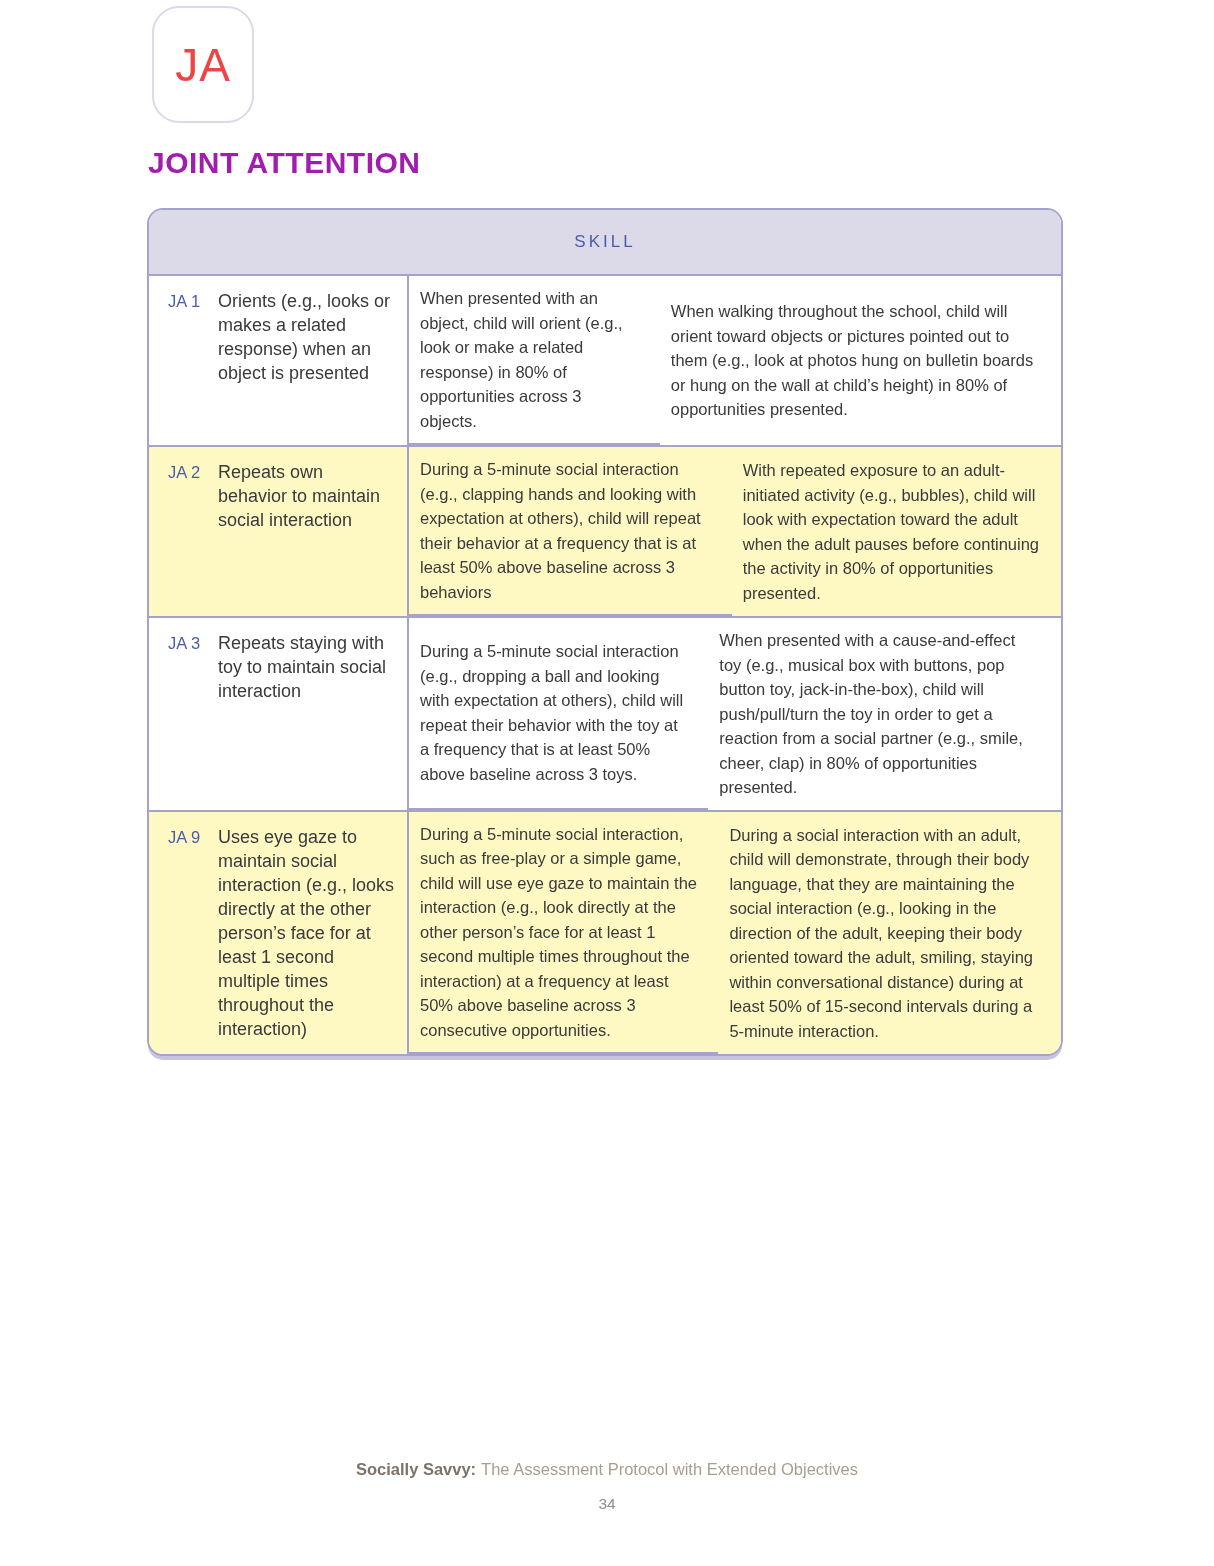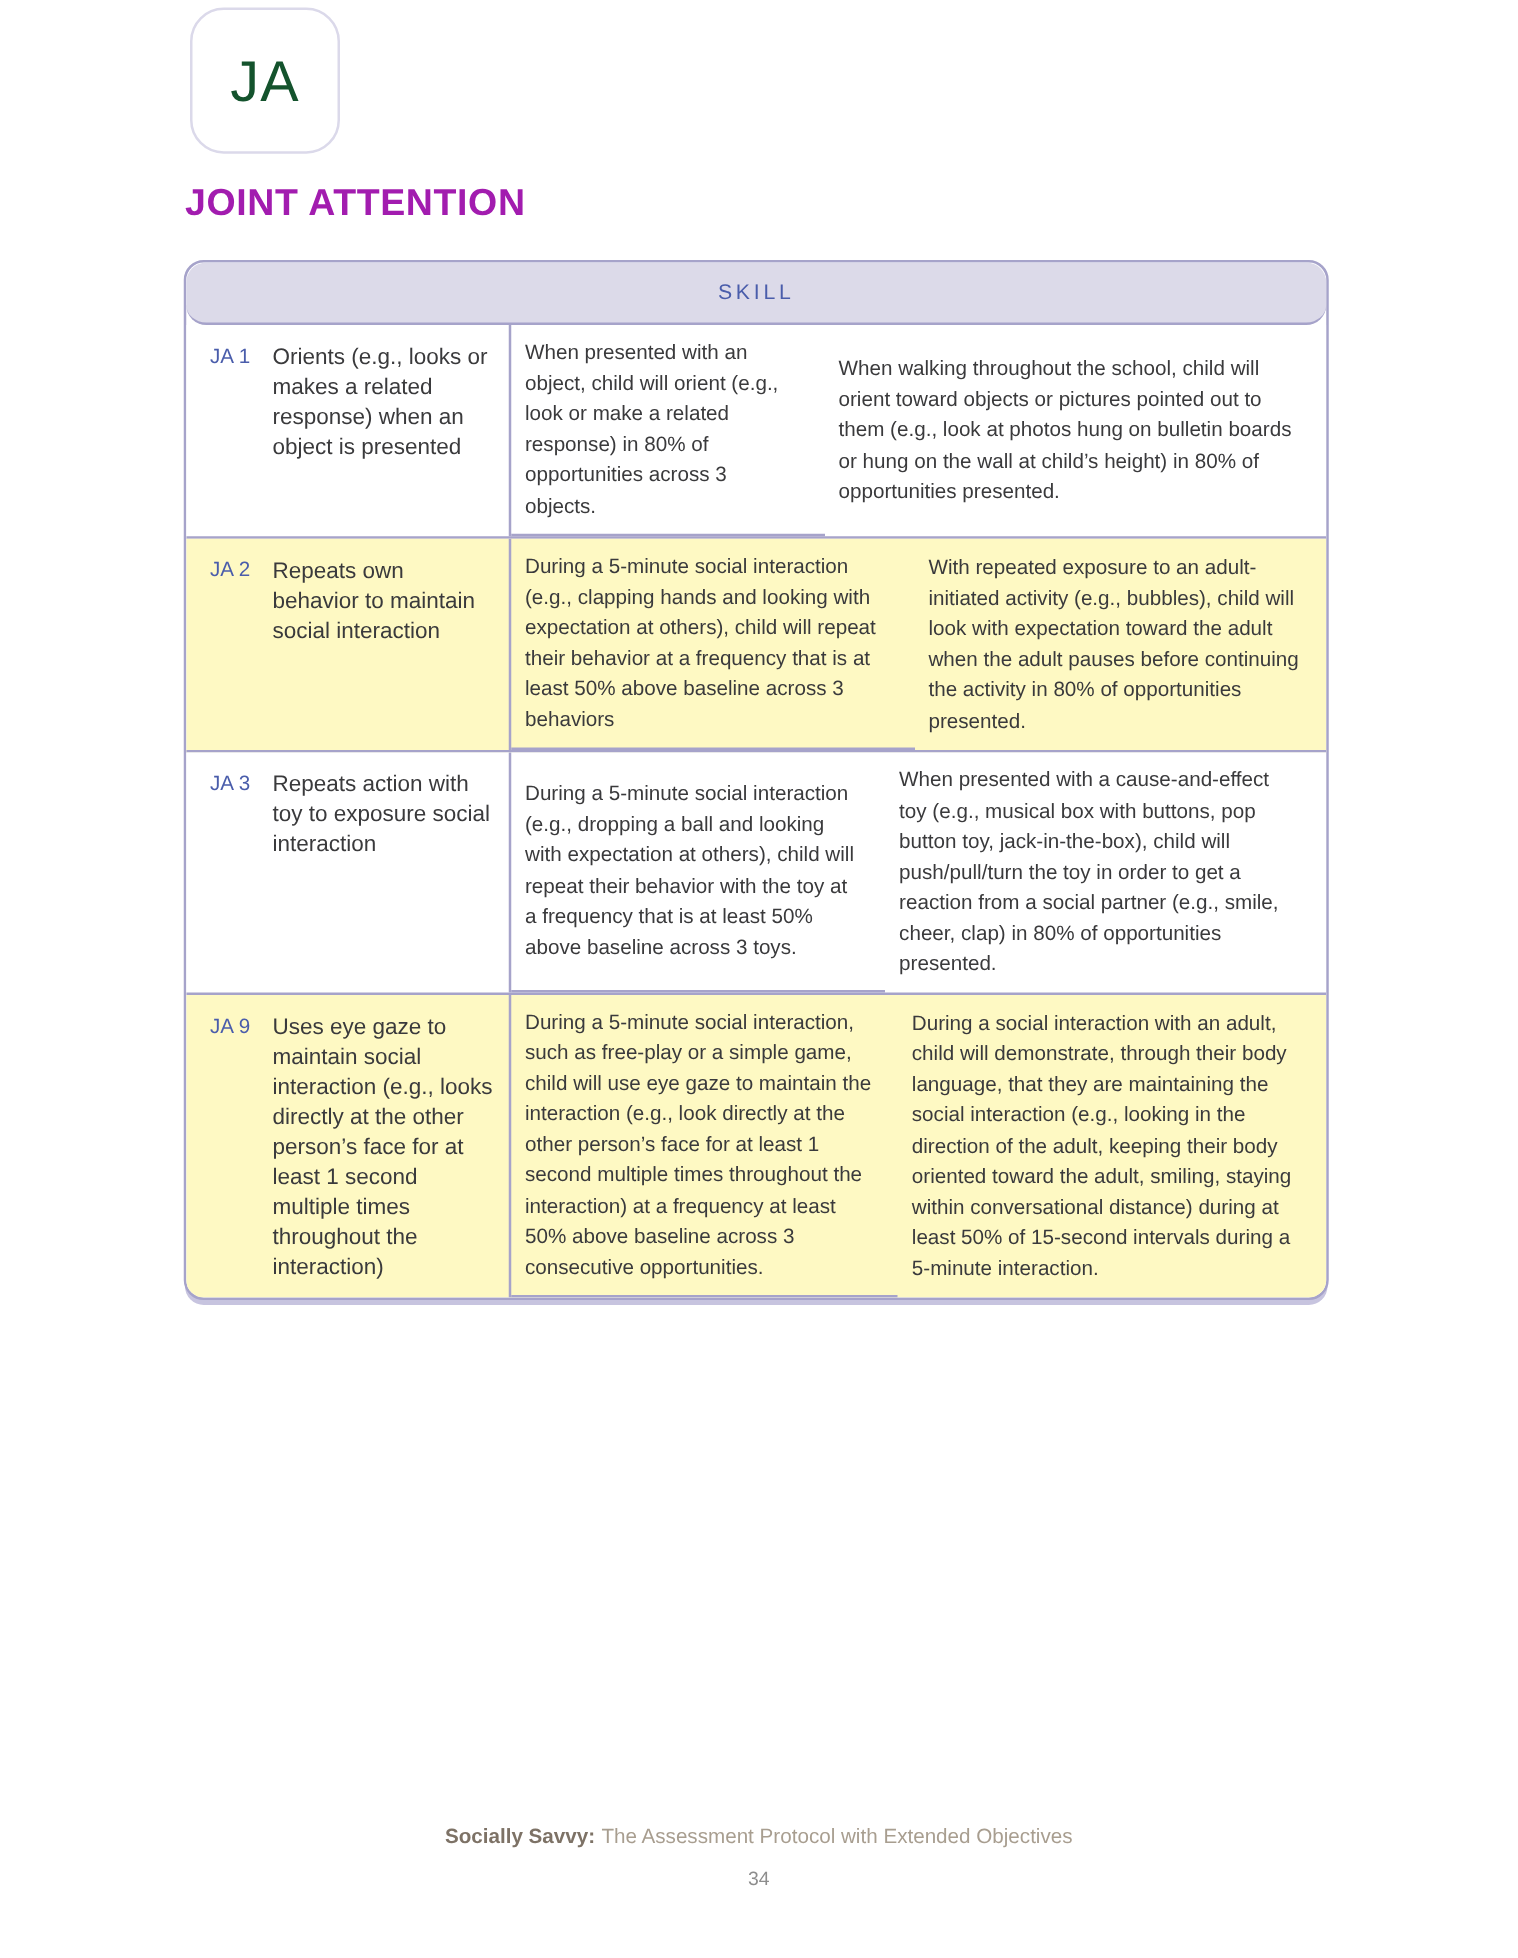--- a/index.html
+++ b/index.html
@@ -7,46 +7,46 @@
   body {
     width: 1214px; height: 1566px;
     position: relative;
     font-family: "Liberation Sans", sans-serif;
     color: #3a3a3c;
   }
 
   
   .badge {
     position: absolute; left: 152px; top: 6px;
-    width: 120px; height: 117px;
+    width: 102px; height: 117px;
     border: 2px solid #dbd9ea; border-radius: 27px;
     display: flex; align-items: center; justify-content: center;
-    color: #14532d; font-size: 46px; font-weight: 400; letter-spacing: 1px;
+    color: #ef4444; font-size: 46px; font-weight: 400; letter-spacing: 1px;
     background: #ffffff;
   }
 
   
   .heading {
     position: absolute; left: 148px; top: 146px;
     font-size: 30px; font-weight: 700; letter-spacing: 0.5px;
     color: #a21caf;
   }
 
   
   .skill-table {
     position: absolute; left: 147px; top: 208px; width: 916px;
     border: 2px solid #a6a3ca; border-radius: 16px;
     overflow: hidden; background: #ffffff;
     box-shadow: 0 5px 0 -1px #c7c4df;
   }
   .thead {
-    height: 50px; background: #dcdae9;
+    height: 66px; background: #dcdae9;
     border-bottom: 2px solid #a6a3ca;
     display: flex; align-items: center; justify-content: center;
-    color: #4a5dab; font-size: 17px; letter-spacing: 3px; font-weight: 400; border-radius: 16px;
+    color: #4a5dab; font-size: 17px; letter-spacing: 3px; font-weight: 400;
   }
   .row { display: flex; border-bottom: 2px solid #a6a3ca; background: #ffffff; }
   .row:last-child { border-bottom: none; }
   .row.alt { background: #fef9c3; }
 
   .cell-left {
     width: 260px; flex: none;
     border-right: 2px solid #a6a3ca;
     padding: 13px 10px 6px 19px;
     display: flex; gap: 9px; align-items: flex-start;
@@ -117,21 +117,21 @@
     </div>
     <div class="cell-right">
       <div class="objective o0">During a 5-minute social interaction (e.g., clapping hands and looking with expectation at others), child will repeat their behavior at a frequency that is at least 50% above baseline across 3 behaviors</div>
       <div class="objective o1">With repeated exposure to an adult-initiated activity (e.g., bubbles), child will look with expectation toward the adult when the adult pauses before continuing the activity in 80% of opportunities presented.</div>
     </div>
   </div>
 
   <div class="row r2">
     <div class="cell-left">
       <span class="code">JA 3</span>
-      <span class="skill-desc">Repeats action with toy to exposure social interaction</span>
+      <span class="skill-desc">Repeats staying with toy to maintain social interaction</span>
     </div>
     <div class="cell-right">
       <div class="objective o0">During a 5-minute social interaction (e.g., dropping a ball and looking with expectation at others), child will repeat their behavior with the toy at a frequency that is at least 50% above baseline across 3 toys.</div>
       <div class="objective o1">When presented with a cause-and-effect toy (e.g., musical box with buttons, pop button toy, jack-in-the-box), child will push/pull/turn the toy in order to get a reaction from a social partner (e.g., smile, cheer, clap) in 80% of opportunities presented.</div>
     </div>
   </div>
 
   <div class="row r3 alt">
     <div class="cell-left">
       <span class="code">JA 9</span>

